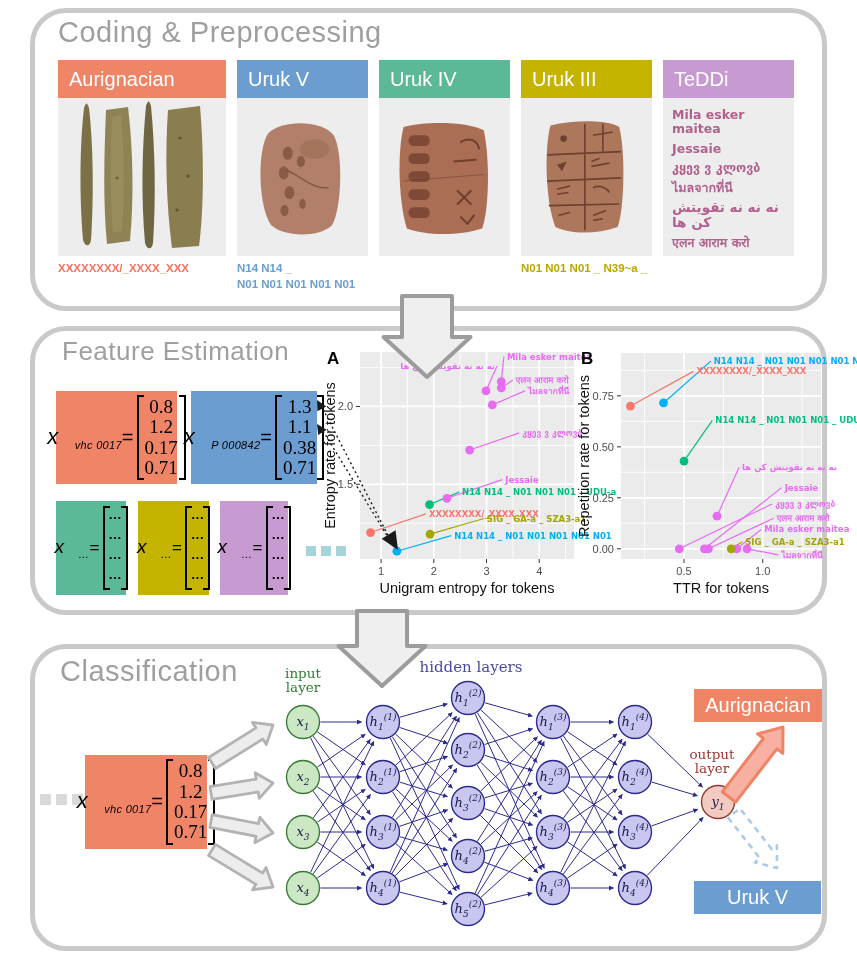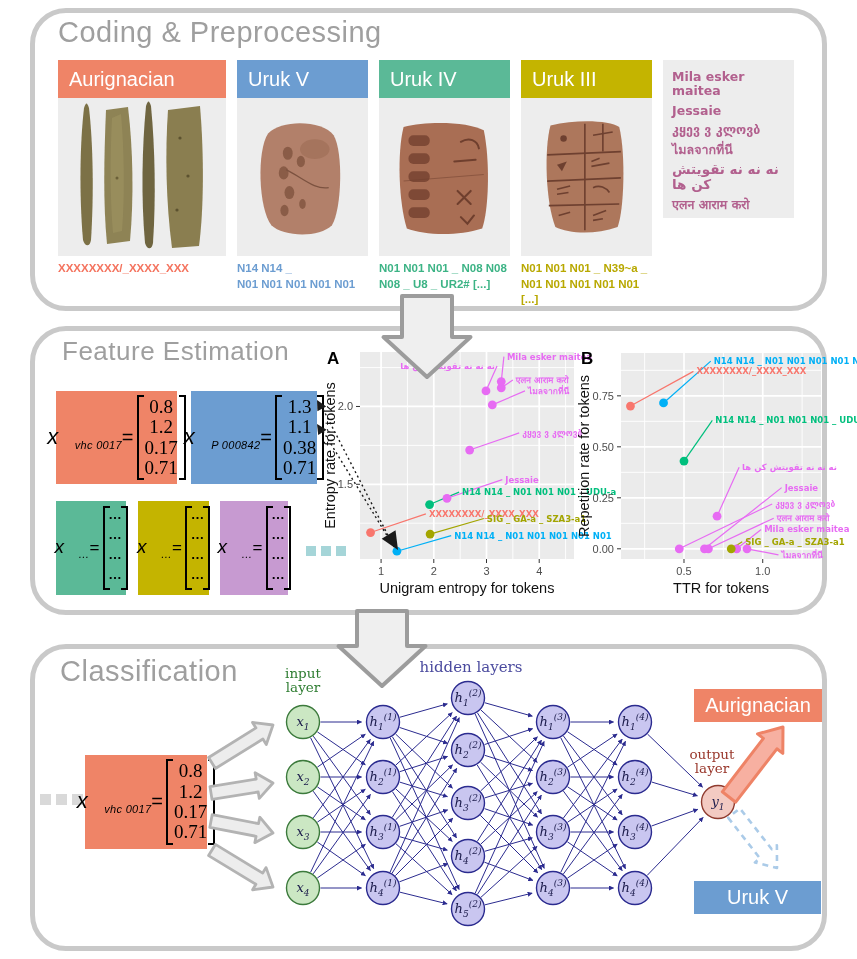--- a/index.html
+++ b/index.html
@@ -114,24 +114,20 @@
         <rect x="36" y="116" width="26" height="13" rx="6" fill="#7e4936"></rect>
         <g stroke="#6f3f2e" stroke-width="2.5" fill="none" stroke-linecap="round">
           <path d="M96,96 L112,112 M112,96 L96,112"></path>
           <path d="M100,36 C110,30 120,34 122,44"></path>
           <path d="M92,60 L118,58"></path>
           <path d="M100,128 L108,136 L116,126"></path>
         </g>
         <path d="M30,84 L128,76" stroke="#6f3f2e" stroke-width="1.3" opacity=".5"></path>
       </svg>
     </div>
-    <div class="card-codes" style="color: rgb(60, 179, 133);">
-      <p>N01 N01 N01 _ N08 N08</p>
-      <p>N08 _ U8 _ UR2# [...]</p>
-    </div>
   </div>
 
   <div class="card">
     <div class="card-header" style="background: rgb(196, 180, 0);">
         <span>Uruk III</span>
       </div>
     <div class="card-body">
       <svg width="100%" height="158" viewBox="0 0 160 158">
         <path d="M36,16 C70,8 108,10 120,18 C128,50 126,120 118,140 C90,150 58,148 42,140 C30,110 28,45 36,16 Z" fill="#ad775c"></path>
         <g stroke="#6e4030" stroke-width="2" fill="none">
@@ -145,25 +141,27 @@
           <path d="M44,94 L60,90 M44,100 L58,98"></path>
             <path d="M88,92 C96,88 104,92 108,98"></path>
           <path d="M46,126 L60,122 M88,126 L104,120 M88,132 L100,130"></path>
         </g>
         <circle cx="52" cy="32" r="4" fill="#6e4030"></circle>
         <path d="M44,64 L56,60 L50,72 Z" fill="#6e4030"></path>
       </svg>
     </div>
     <div class="card-codes" style="color: rgb(184, 168, 0);">
       <p>N01 N01 N01 _ N39~a _</p>
-      <p>N01 N01 N01 N01 N01 [...]</p>
     </div>
   </div>
 
   <div class="card">
+    <div class="card-header" style="background: rgb(199, 154, 209);">
+        <span>TeDDi</span>
+      </div>
     <div class="teddi-texts" style="color: rgb(178, 96, 142);">
       <p>Mila esker maitea</p>
       <p>Jessaie</p>
       <p>კყევ ვ კლოვბ</p>
       <p>ไมลจากที่นี</p>
       <p class="rtl">نه نه نه تقويتش كن ها</p>
       <p>एलन आराम करो</p>
       <p>...</p>
     </div>
   </div>

